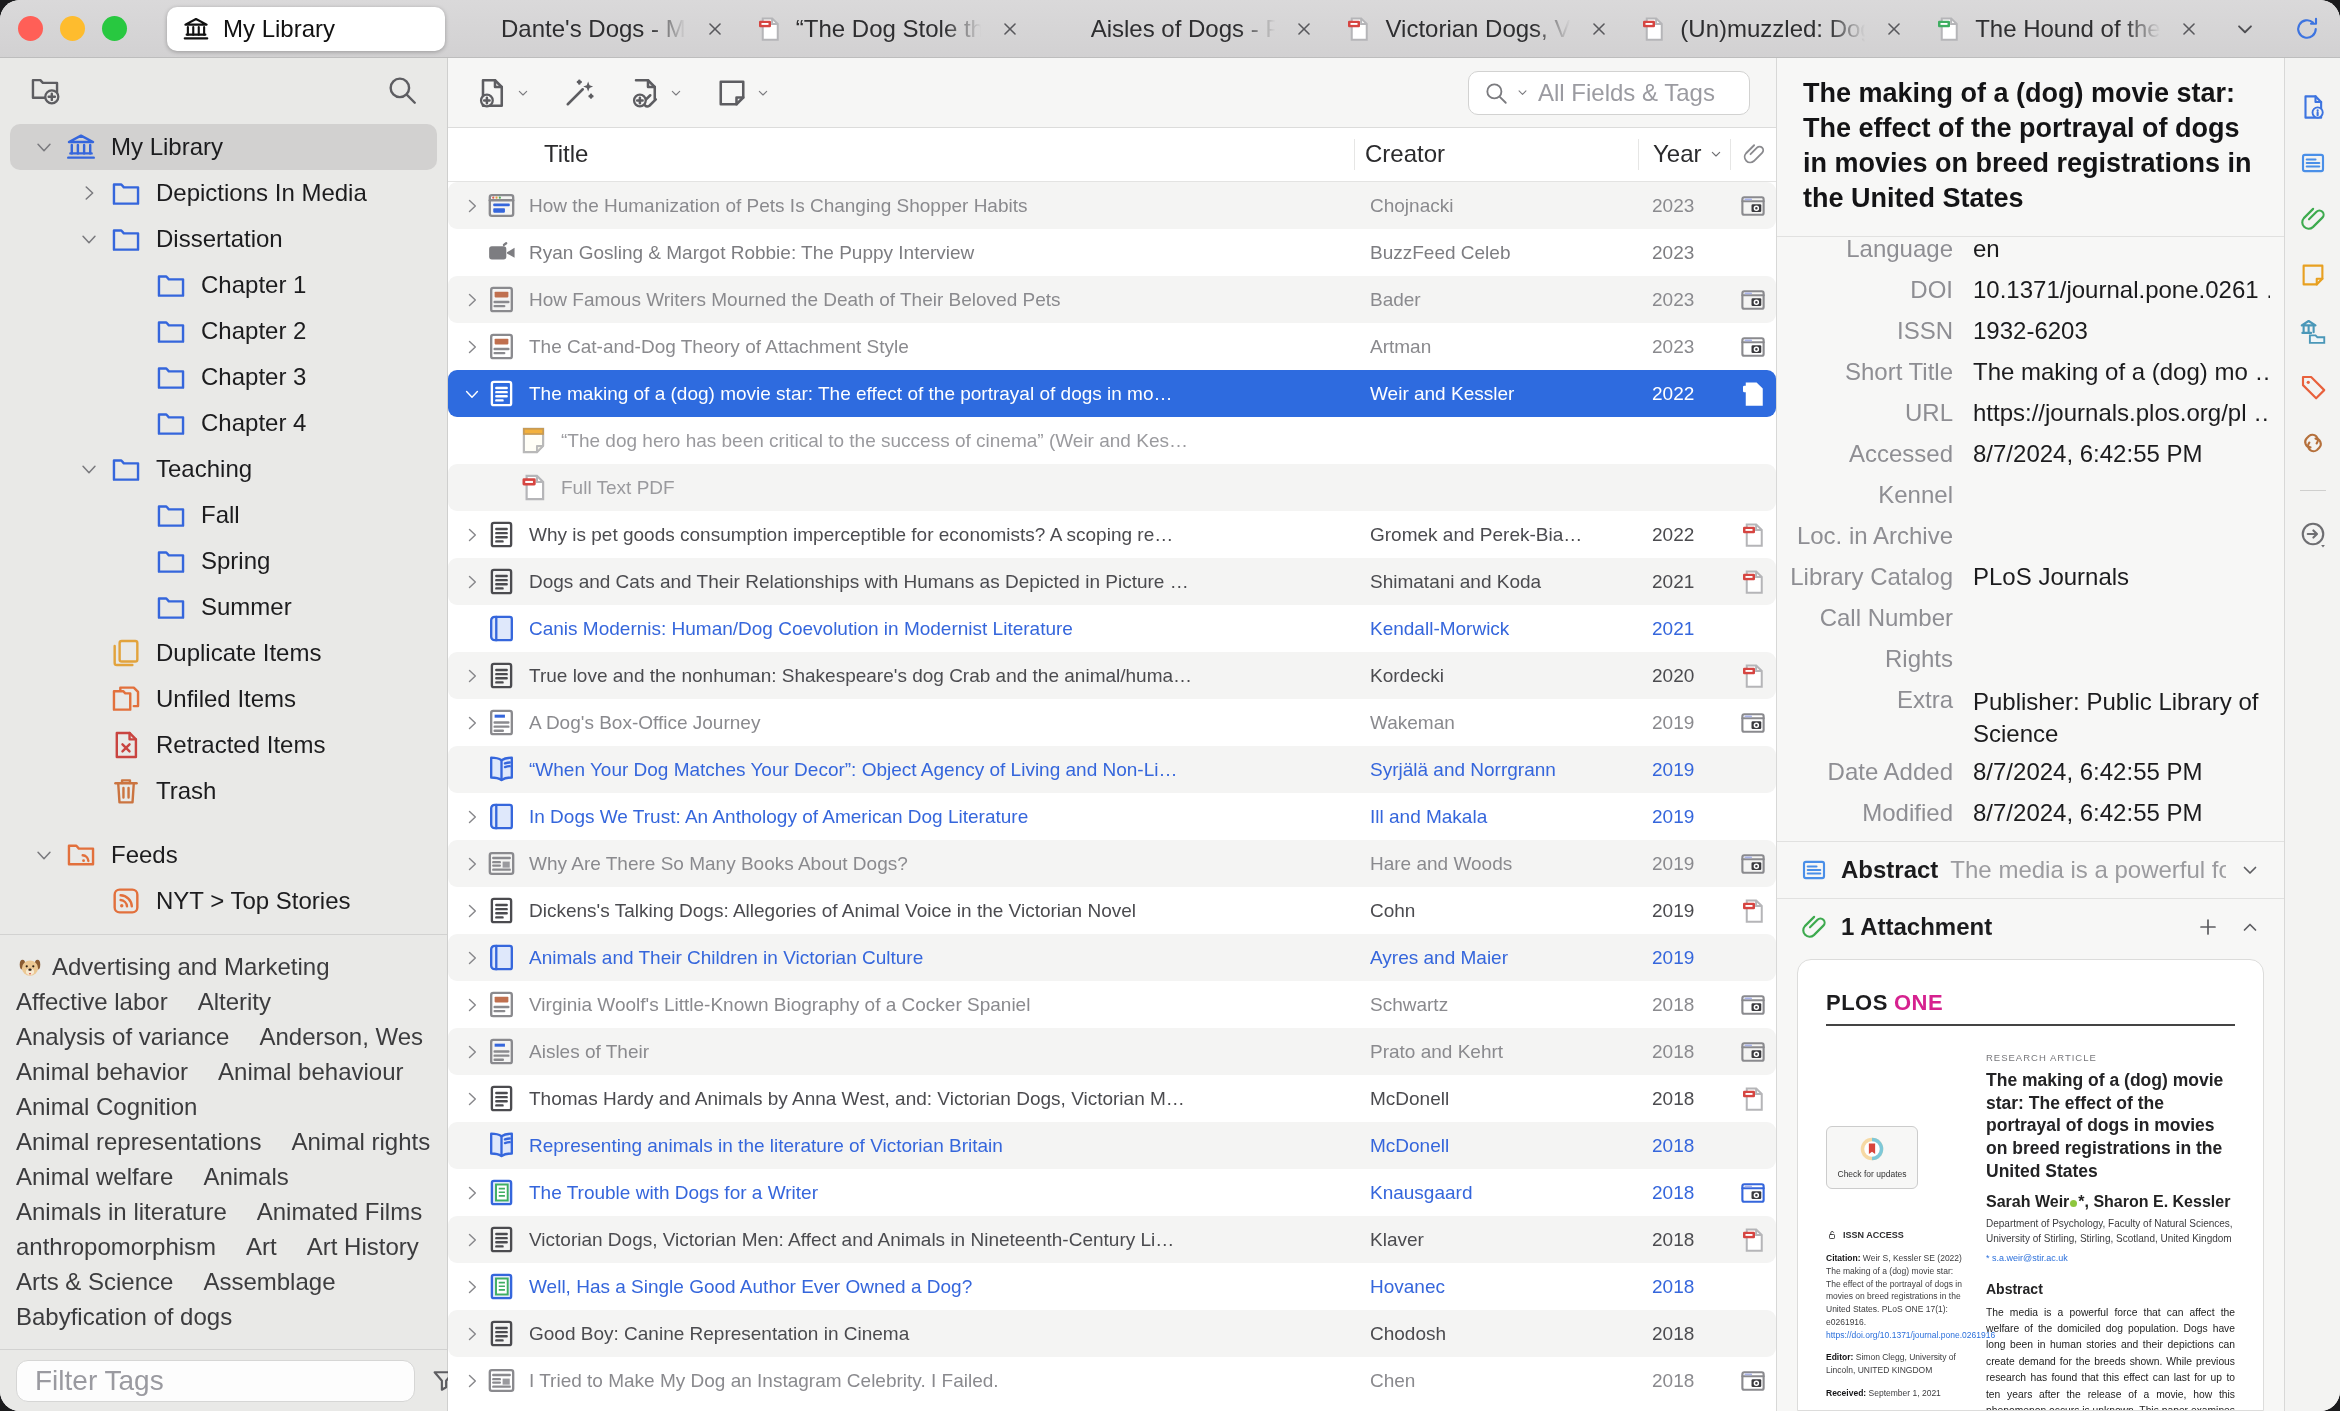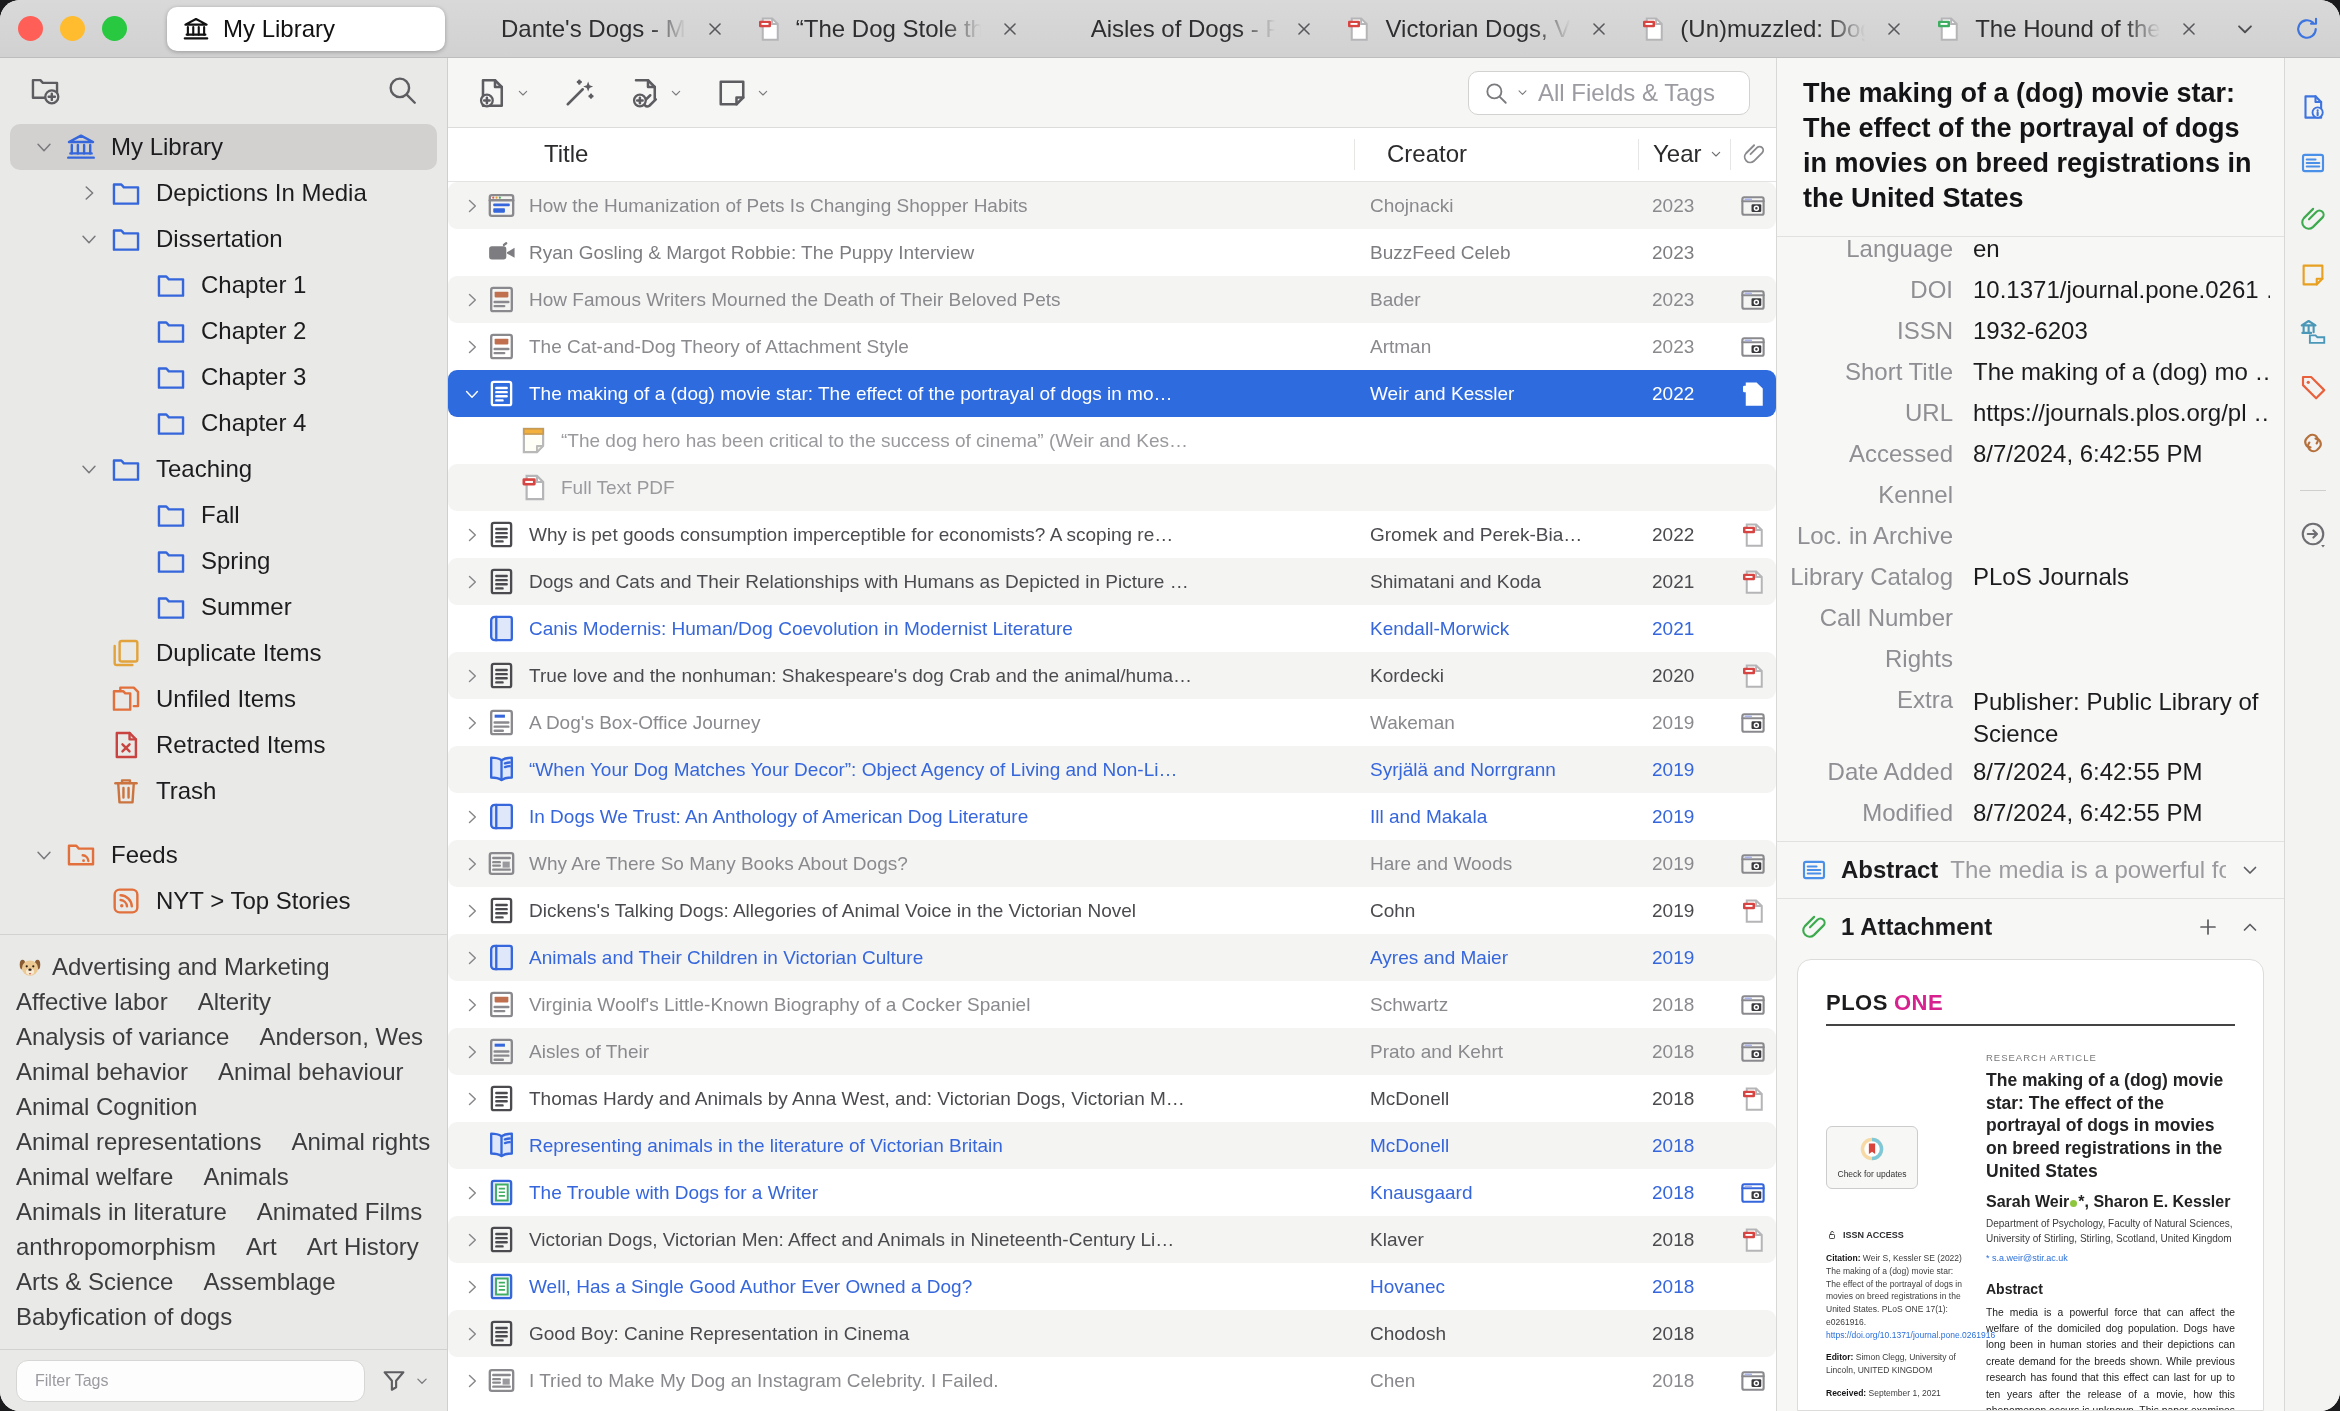--- a/index.html
+++ b/index.html
@@ -51,21 +51,21 @@
   .icon-trash{color:#cb7440;}
   .icon-feeds,.icon-rss{color:#e2703c;}
   .feeds-gap{height:16px;}
   .side-divider{height:1px;background:#d2d2d1;margin:10px 0 6px;}
   .tagcloud{flex:1;min-height:0;overflow:hidden;padding:8px 16px 4px;display:flex;flex-wrap:wrap;
     align-content:flex-start;column-gap:30px;font-size:24px;color:#3c3c3e;}
   .tagitem{height:35px;display:flex;align-items:center;gap:8px;white-space:nowrap;}
   .tagitem svg{width:28px;height:28px;}
   .tagbar{height:62px;flex:none;border-top:1px solid #d2d2d1;display:flex;align-items:center;padding:0 16px;gap:14px;}
   .filter-input{flex:1;height:42px;background:#fdfdfd;border:1px solid #d6d6d5;border-radius:12px;
-    padding:0 18px;font-size:16px;color:#3a3a3c;outline:none;font-family:"Liberation Sans",sans-serif;}
+    padding:0 18px;font-size:28px;color:#3a3a3c;outline:none;font-family:"Liberation Sans",sans-serif;}
   .filter-input::placeholder{color:#9a9aa0;}
   .tagbar .funnel{display:flex;align-items:center;gap:4px;color:#5d5d61;}
   .tagbar .funnel svg{width:30px;height:30px;}
   .tagbar .funnel .dd{width:18px;height:18px;color:#7b7b7f;}
 
   
   .main{flex:1;min-width:0;display:flex;flex-direction:column;background:#fff;}
   .main-toolbar{height:70px;flex:none;background:#f6f6f5;border-bottom:1px solid #dcdcdb;
     display:flex;align-items:center;padding:16px 26px;color:#5d5d61;}
   .tbtn{display:flex;align-items:center;gap:5px;margin-right:30px;}
@@ -75,21 +75,21 @@
     display:flex;align-items:center;padding:0 14px;gap:6px;}
   .searchbox svg.mag{width:26px;height:26px;color:#7b7b7f;flex:none;}
   .searchbox svg.dd{width:15px;height:15px;color:#7b7b7f;flex:none;}
   .searchbox input{flex:1;min-width:0;border:none;outline:none;background:transparent;font-size:24px;
     font-family:"Liberation Sans",sans-serif;color:#3a3a3c;}
   .searchbox input::placeholder{color:#9b9ba1;}
   .list-header{height:54px;flex:none;display:flex;align-items:center;border-bottom:1px solid #e3e3e2;
     font-size:24px;color:#2b2b2d;}
   .hcell{display:flex;align-items:center;height:60%;}
   .h-title{flex:1 1 auto;min-width:0;padding-left:96px;}
-  .h-creator{width:284px;flex:none;border-left:1px solid #e6e6e5;padding-left:32px;}
+  .h-creator{width:284px;flex:none;border-left:1px solid #e6e6e5;padding-left:10px;}
   .h-year{width:92px;flex:none;border-left:1px solid #e6e6e5;padding-left:14px;gap:6px;}
   .h-year svg{width:16px;height:16px;color:#6e6e72;}
   .h-attach{width:46px;flex:none;border-left:1px solid #e6e6e5;display:flex;justify-content:center;color:#8a8a8e;}
   .h-attach svg{width:26px;height:26px;}
   .list{flex:1;min-height:0;overflow:hidden;}
   .row{height:47px;display:flex;align-items:center;border-radius:9px;font-size:19px;color:#121214;}
   .row.stripe{background:#f4f4f3;}
   .row.selected{background:#2e6bdf;color:#fff;}
   .row .chev{width:34px;flex:none;padding-left:14px;color:#86868a;}
   .row.selected .chev{color:#fff;}

